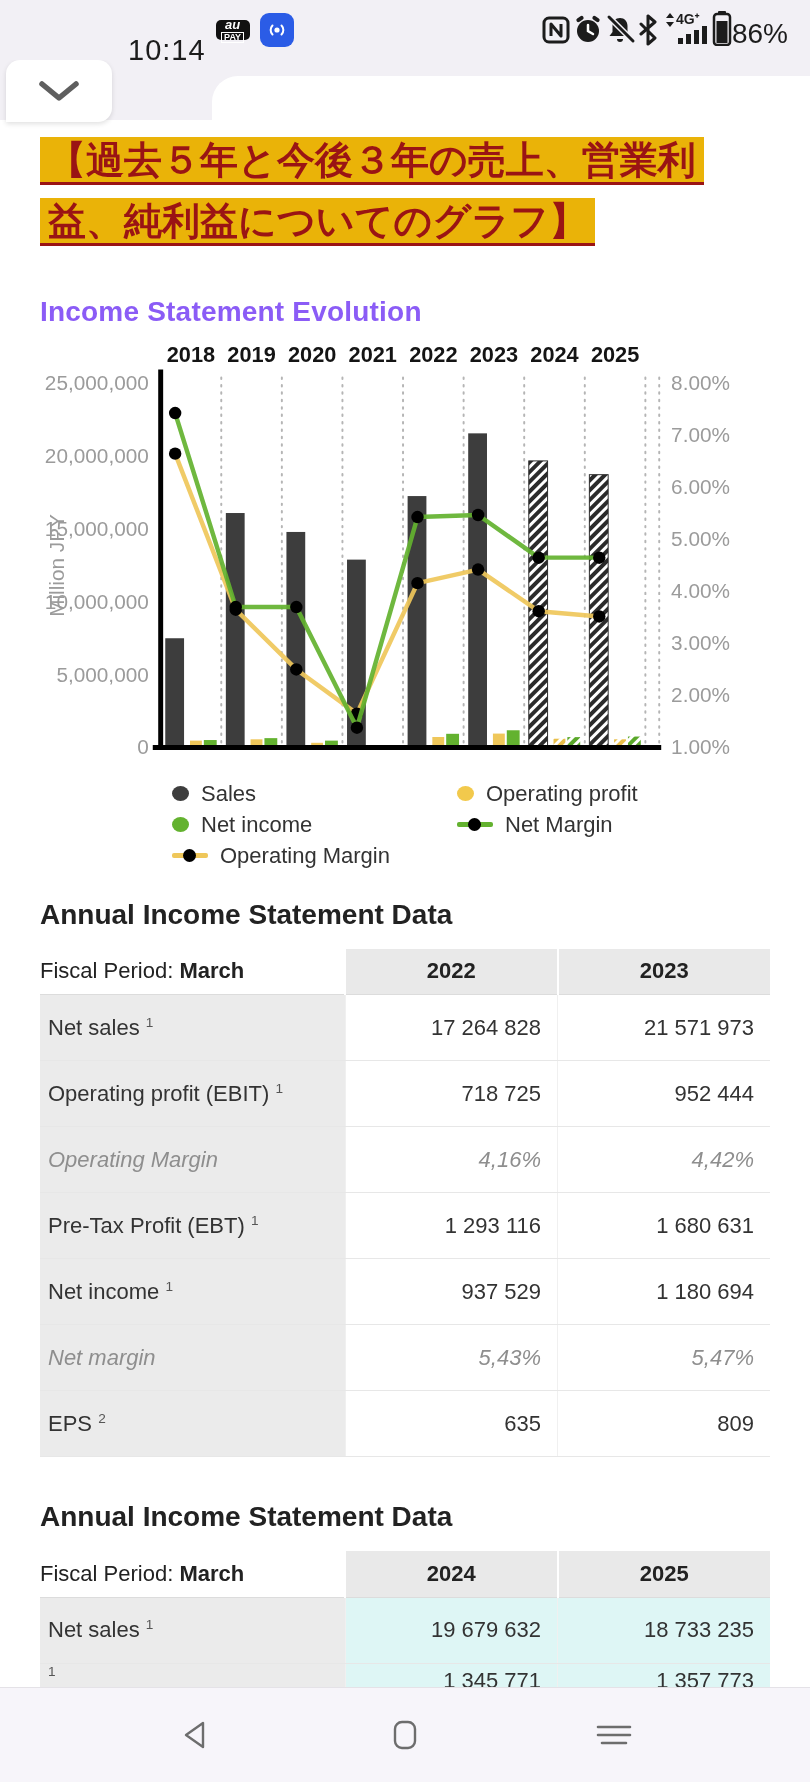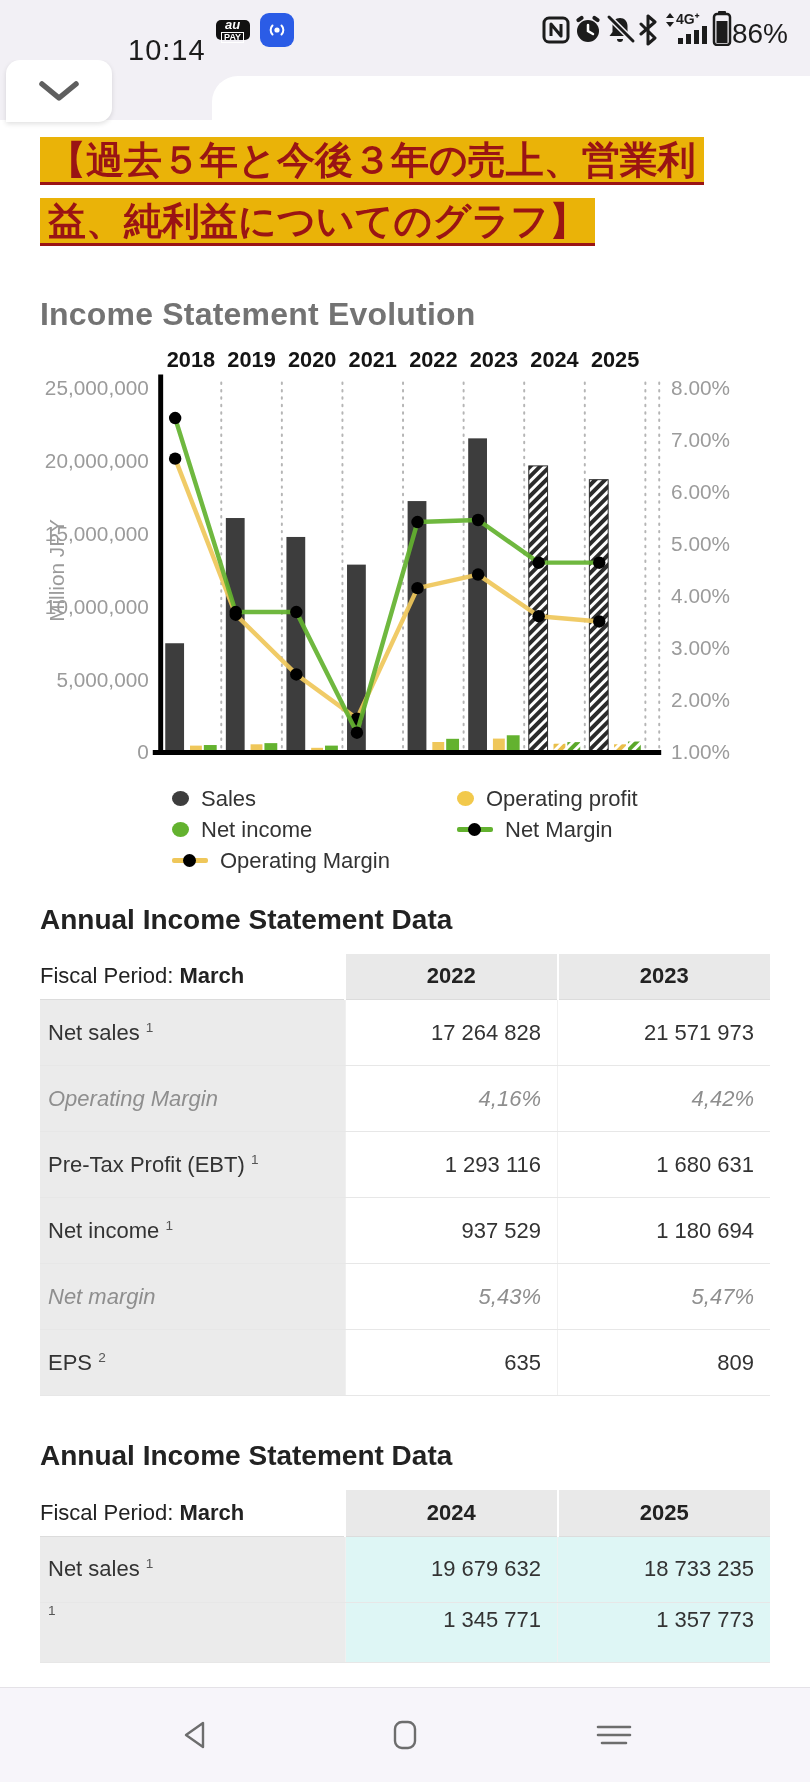--- a/index.html
+++ b/index.html
@@ -24,21 +24,21 @@
   .sheet-corner { position:absolute; left:212px; right:0; top:76px; height:60px; background:#fff; border-top-left-radius:26px; }
   .collapse-tab { position:absolute; left:6px; top:60px; width:106px; height:62px; background:#fff;
     border-radius:14px 14px 14px 0; box-shadow:0 2px 5px rgba(0,0,0,.12); display:flex; align-items:center; justify-content:center; z-index:5; }
 
   
   .content { position:absolute; top:120px; left:0; right:0; bottom:0; padding:10px 40px 0 40px; z-index:2; }
   .jp-title { font-size:38px; font-weight:bold; line-height:1.6; color:#9a1414; }
   .jp-title mark { background:#eab308; color:#9a1414; border-bottom:3px solid #9a1414;
     -webkit-box-decoration-break:clone; box-decoration-break:clone; padding:2px 8px 1px 8px; }
 
-  .chart-title { font-size:32px; font-weight:bold; color:#737373; margin-top:44px; letter-spacing:.2px; }
+  .chart-title { font-size:28px; font-weight:bold; color:#8b5cf6; margin-top:44px; letter-spacing:.2px; }
   #chart-wrap { margin-top:4px; }
   #chart-wrap svg { display:block; width:732px; height:auto; }
 
   .legend { margin:2px 0 0 132px; display:grid; grid-template-columns:285px 285px; row-gap:5px; }
   .legend-item { display:flex; align-items:center; gap:12px; font-size:22px; color:#333; }
   .sw-dot { width:17px; height:15px; border-radius:50%; flex:0 0 auto; }
   .sw-line { position:relative; width:36px; height:15px; flex:0 0 auto; }
   .sw-line .bar { position:absolute; top:5px; left:0; right:0; height:5px; border-radius:2px; }
   .sw-line .pt { position:absolute; top:1px; left:11px; width:13px; height:13px; background:#000; border-radius:50%; }
   .attribution { text-align:right; color:#ababab; font-size:21px; margin-top:14px; }
@@ -288,20 +288,25 @@
             <th class="year">2022</th>
             <th class="year">2023</th>
           </tr>
         </thead>
         <tbody>
           <tr>
             <td class="label">Net sales <sup>1</sup></td>
             <td class="val">17 264 828</td>
             <td class="val">21 571 973</td>
           </tr>
+          <tr>
+            <td class="label">Operating profit (EBIT) <sup>1</sup></td>
+            <td class="val">718 725</td>
+            <td class="val">952 444</td>
+          </tr>
           <tr class="italic">
             <td class="label">Operating Margin</td>
             <td class="val">4,16%</td>
             <td class="val">4,42%</td>
           </tr>
           <tr>
             <td class="label">Pre-Tax Profit (EBT) <sup>1</sup></td>
             <td class="val">1 293 116</td>
             <td class="val">1 680 631</td>
           </tr>

